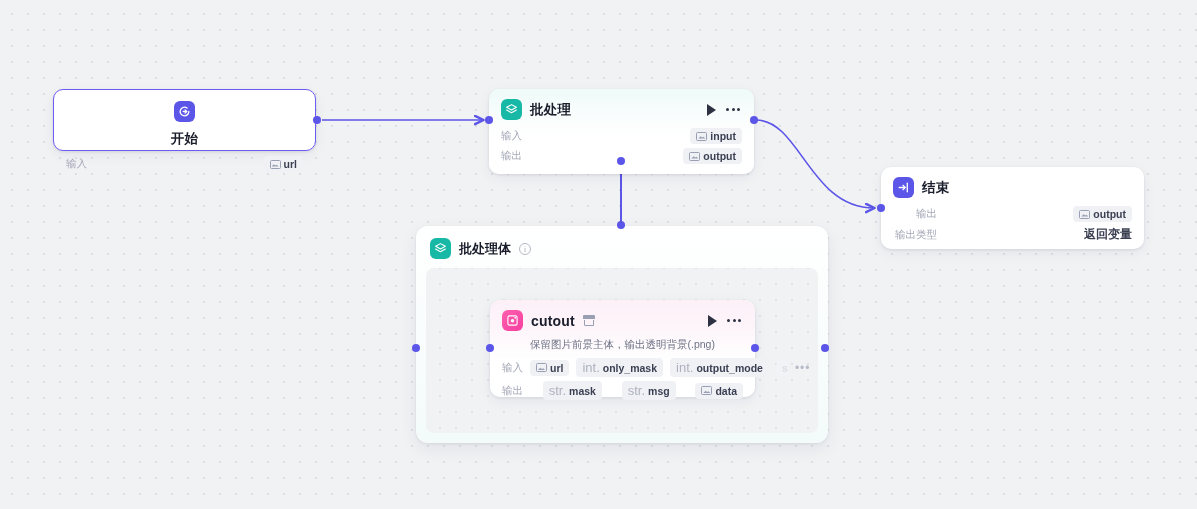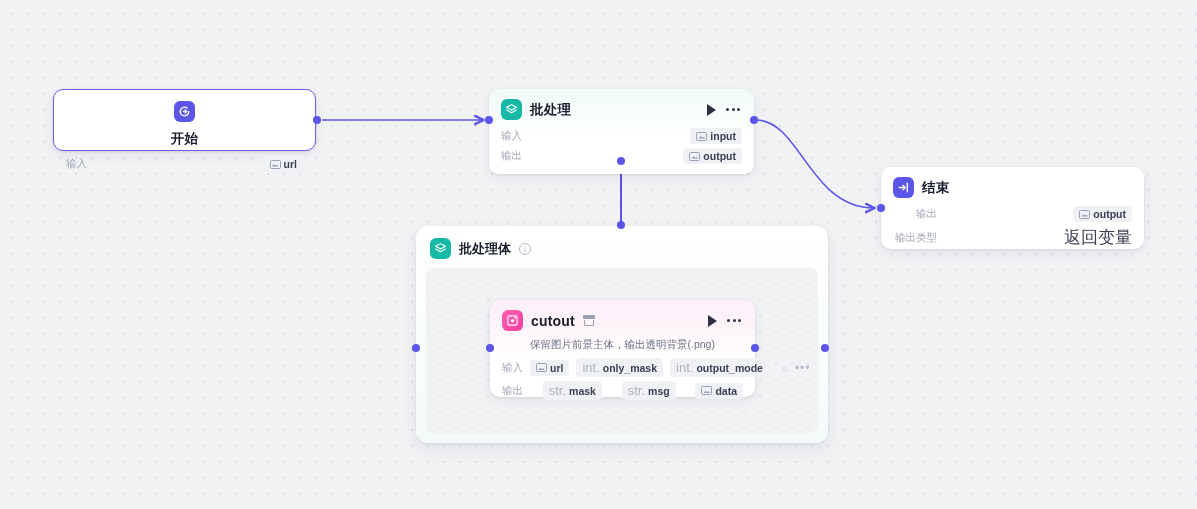--- a/index.html
+++ b/index.html
@@ -81,21 +81,21 @@
   
   #batch-node { left: 489px; top: 89px; width: 265px; height: 85px; }
   #batch-node .card {
     background: linear-gradient(180deg,#eefbf8 0%, #f7fdfc 26%, #ffffff 55%);
   }
 
   
   #end-node { left: 881px; top: 167px; width: 263px; height: 82px; border-radius: 26px; }
   #end-node .prow { padding-left: 12px; }
   #end-node .plabel { width: 44px; text-align: right; }
-  #end-node .ret { font-size: 17px; font-weight: 400; color: #3a3f52; }
+  #end-node .ret { font-size: 12px; font-weight: 700; color: #3a3f52; }
 
   
   #batch-body { left: 416px; top: 226px; width: 412px; height: 217px; }
   #batch-body .shell {
     width: 100%; height: 100%;
     background: linear-gradient(180deg,#ffffff 0%, #f3fbfa 100%);
     border-radius: 12px;
     box-shadow: 0 1px 3px rgba(20,25,60,.08), 0 6px 18px rgba(20,25,60,.07);
     padding: 10px;
     display: flex; flex-direction: column;

